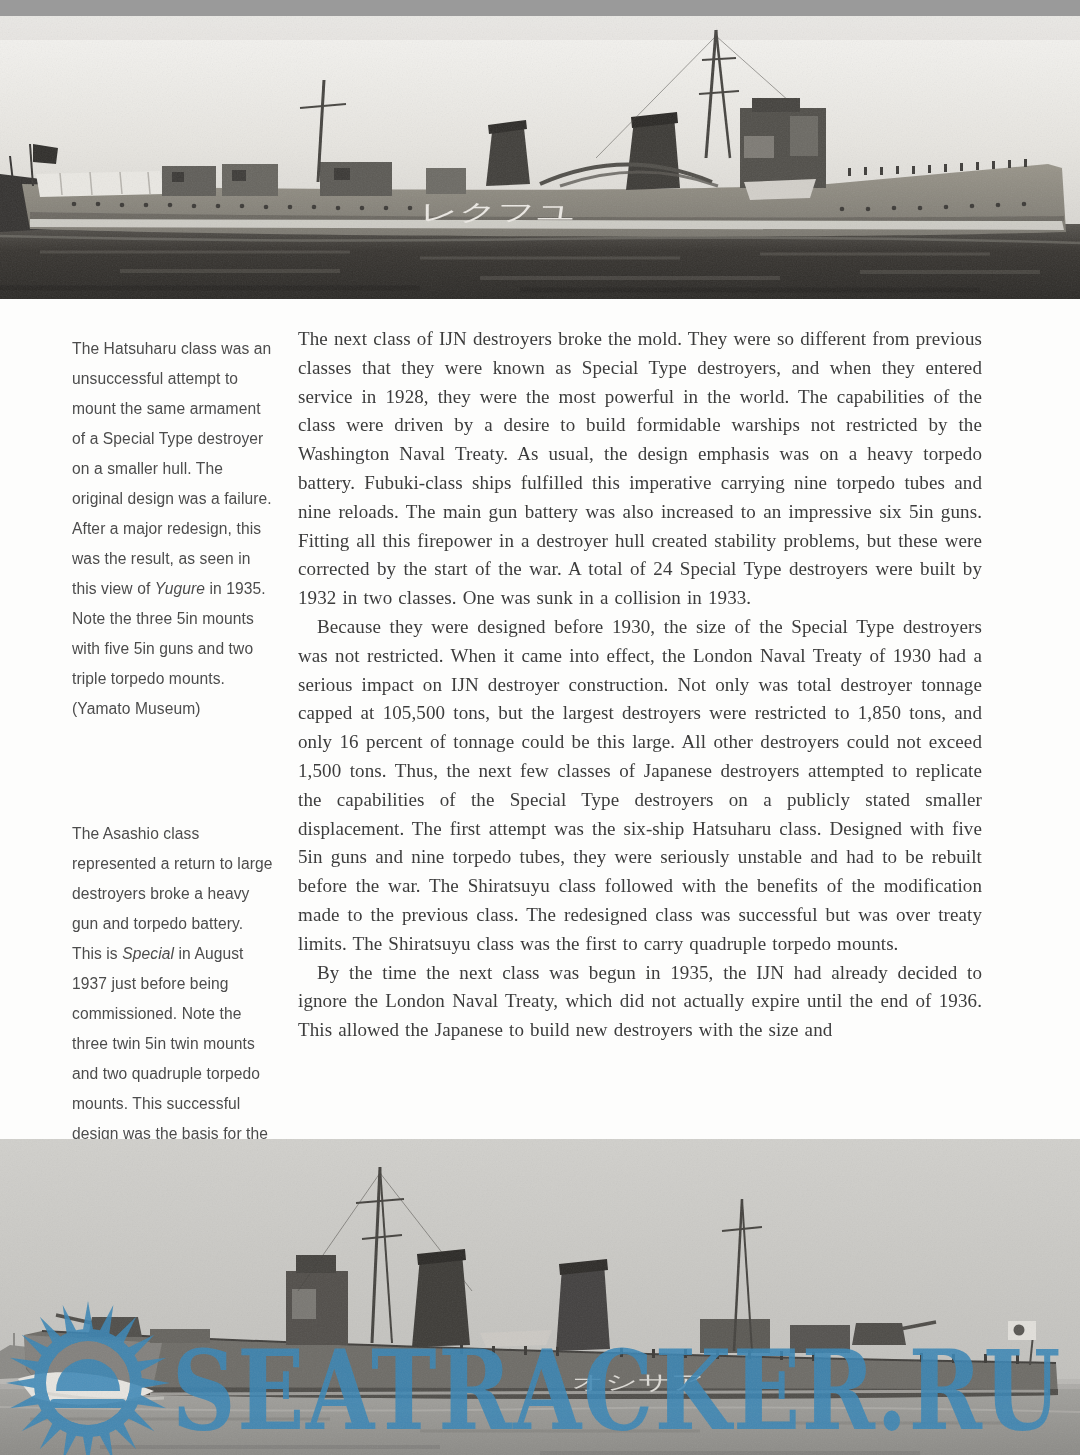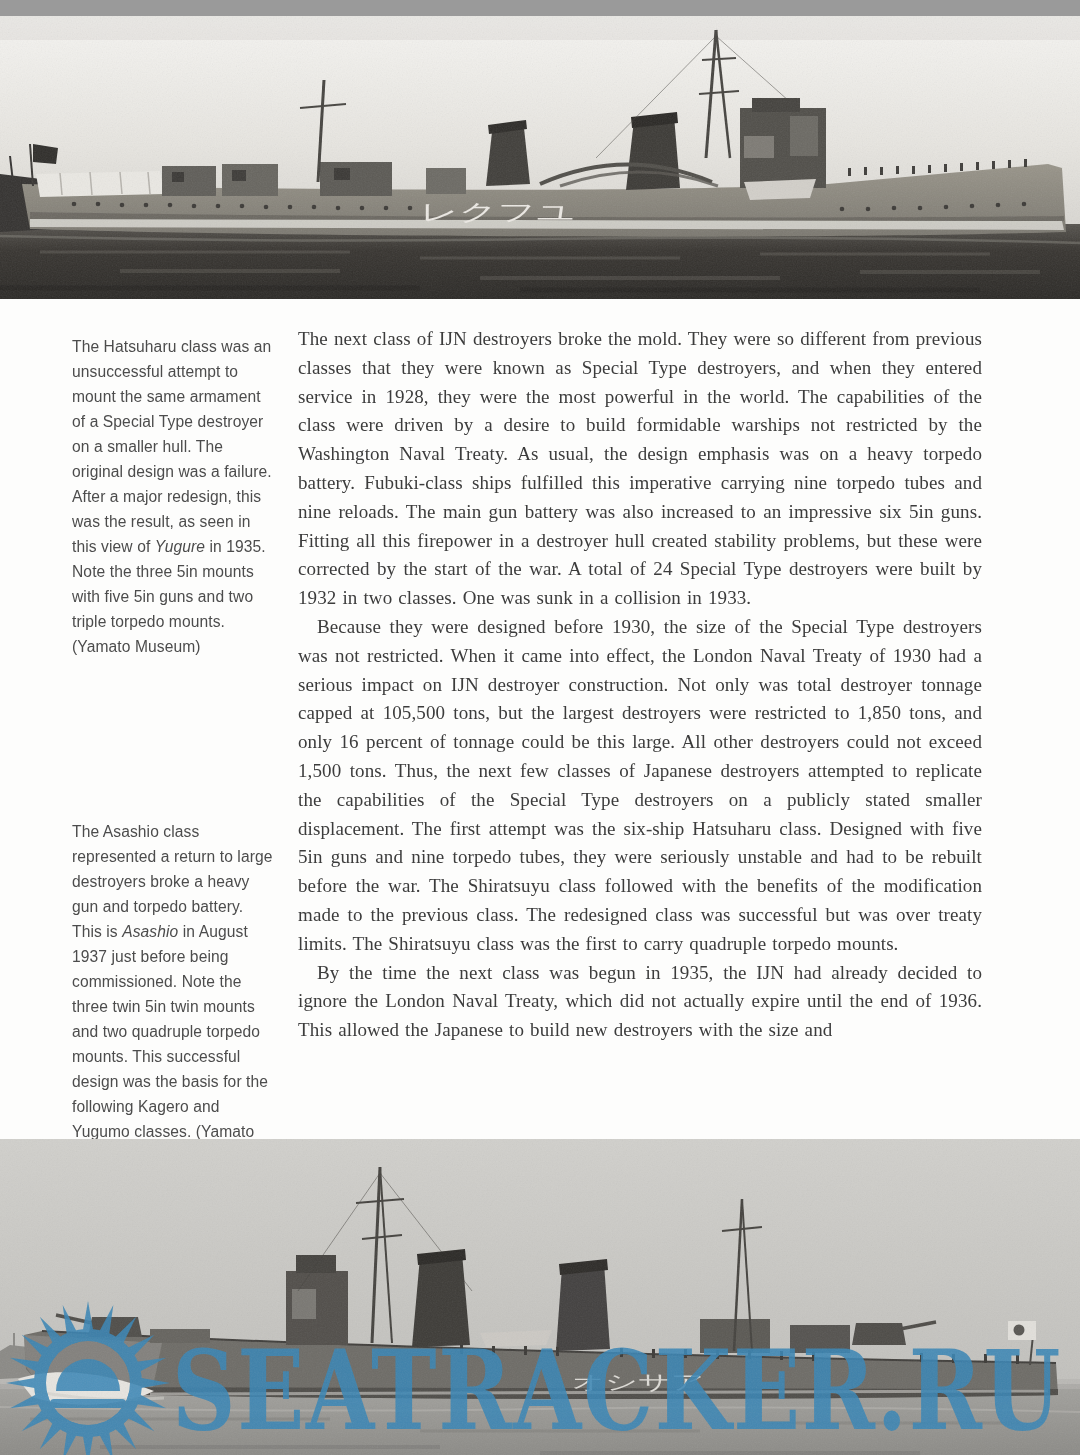--- a/index.html
+++ b/index.html
@@ -1,20 +1,20 @@
 <!DOCTYPE html>
 <html><head>
 <meta charset="utf-8">
 <style>
   html,body{margin:0;padding:0;background:#9a9a9a;}
   .page{position:relative;width:1080px;height:1455px;margin:16px auto;background:#fdfdfc;overflow:hidden;font-family:"Liberation Sans",sans-serif;}
   .photo{position:absolute;left:0;display:block;}
   .photo-top{top:0;}
   .photo-bottom{top:1123px;}
-  .caption{position:absolute;left:72px;width:204px;font-size:15.6px;line-height:25px;color:#4c4c4c;letter-spacing:0.1px;}
+  .caption{position:absolute;left:72px;width:204px;font-size:15.6px;line-height:30px;color:#4c4c4c;letter-spacing:0.1px;}
   .caption-1{top:318px;}
   .caption-2{top:803px;}
   .caption .it{font-style:italic;}
   .body-col{position:absolute;left:298px;top:309px;width:684px;}
   .body-col p{margin:0;text-align:justify;font-family:"Liberation Serif",serif;
     font-size:19px;line-height:28.8px;color:#3c3c3c;letter-spacing:0.1px;word-spacing:1.2px;}
   .body-col p + p{text-indent:19px;}
   svg text{user-select:none;}
 </style>
 </head>
@@ -160,21 +160,21 @@
     </g>
 
     <rect x="0" y="0" width="1080" height="283" filter="url(#grainF)" opacity="0.12"></rect>
   </svg>
 
   <div class="caption caption-1">
     <span>The Hatsuharu class was an unsuccessful attempt to mount the same armament of a Special Type destroyer on a smaller hull. The original design was a failure. After a major redesign, this was the result, as seen in this view of </span><span class="it">Yugure</span><span> in 1935. Note the three 5in mounts with five 5in guns and two triple torpedo mounts. (Yamato Museum)</span>
   </div>
 
   <div class="caption caption-2">
-    <span>The Asashio class represented a return to large destroyers broke a heavy gun and torpedo battery. This is </span><span class="it">Asashio</span><span> in August 1937 just before being commissioned. Note the three twin 5in twin mounts and two quadruple torpedo mounts. This successful design was the basis for the following Kagero and Yugumo classes. (Yamato Museum)</span>
+    <span>The Asashio class represented a return to large destroyers broke a heavy gun and torpedo battery. This is </span><span class="it">Special</span><span> in August 1937 just before being commissioned. Note the three twin 5in twin mounts and two quadruple torpedo mounts. This successful design was the basis for the following Kagero and Yugumo classes. (Yamato Museum)</span>
   </div>
 
   <div class="body-col">
     <p>The next class of IJN destroyers broke the mold. They were so different from previous classes that they were known as Special Type destroyers, and when they entered service in 1928, they were the most powerful in the world. The capabilities of the class were driven by a desire to build formidable warships not restricted by the Washington Naval Treaty. As usual, the design emphasis was on a heavy torpedo battery. Fubuki-class ships fulfilled this imperative carrying nine torpedo tubes and nine reloads. The main gun battery was also increased to an impressive six 5in guns. Fitting all this firepower in a destroyer hull created stability problems, but these were corrected by the start of the war. A total of 24 Special Type destroyers were built by 1932 in two classes. One was sunk in a collision in 1933.</p>
     <p>Because they were designed before 1930, the size of the Special Type destroyers was not restricted. When it came into effect, the London Naval Treaty of 1930 had a serious impact on IJN destroyer construction. Not only was total destroyer tonnage capped at 105,500 tons, but the largest destroyers were restricted to 1,850 tons, and only 16 percent of tonnage could be this large. All other destroyers could not exceed 1,500 tons. Thus, the next few classes of Japanese destroyers attempted to replicate the capabilities of the Special Type destroyers on a publicly stated smaller displacement. The first attempt was the six-ship Hatsuharu class. Designed with five 5in guns and nine torpedo tubes, they were seriously unstable and had to be rebuilt before the war. The Shiratsuyu class followed with the benefits of the modification made to the previous class. The redesigned class was successful but was over treaty limits. The Shiratsuyu class was the first to carry quadruple torpedo mounts.</p>
     <p>By the time the next class was begun in 1935, the IJN had already decided to ignore the London Naval Treaty, which did not actually expire until the end of 1936. This allowed the Japanese to build new destroyers with the size and</p>
   </div>
 
   <svg class="photo photo-bottom" width="1080" height="332" viewBox="0 0 1080 332">
     <defs>

